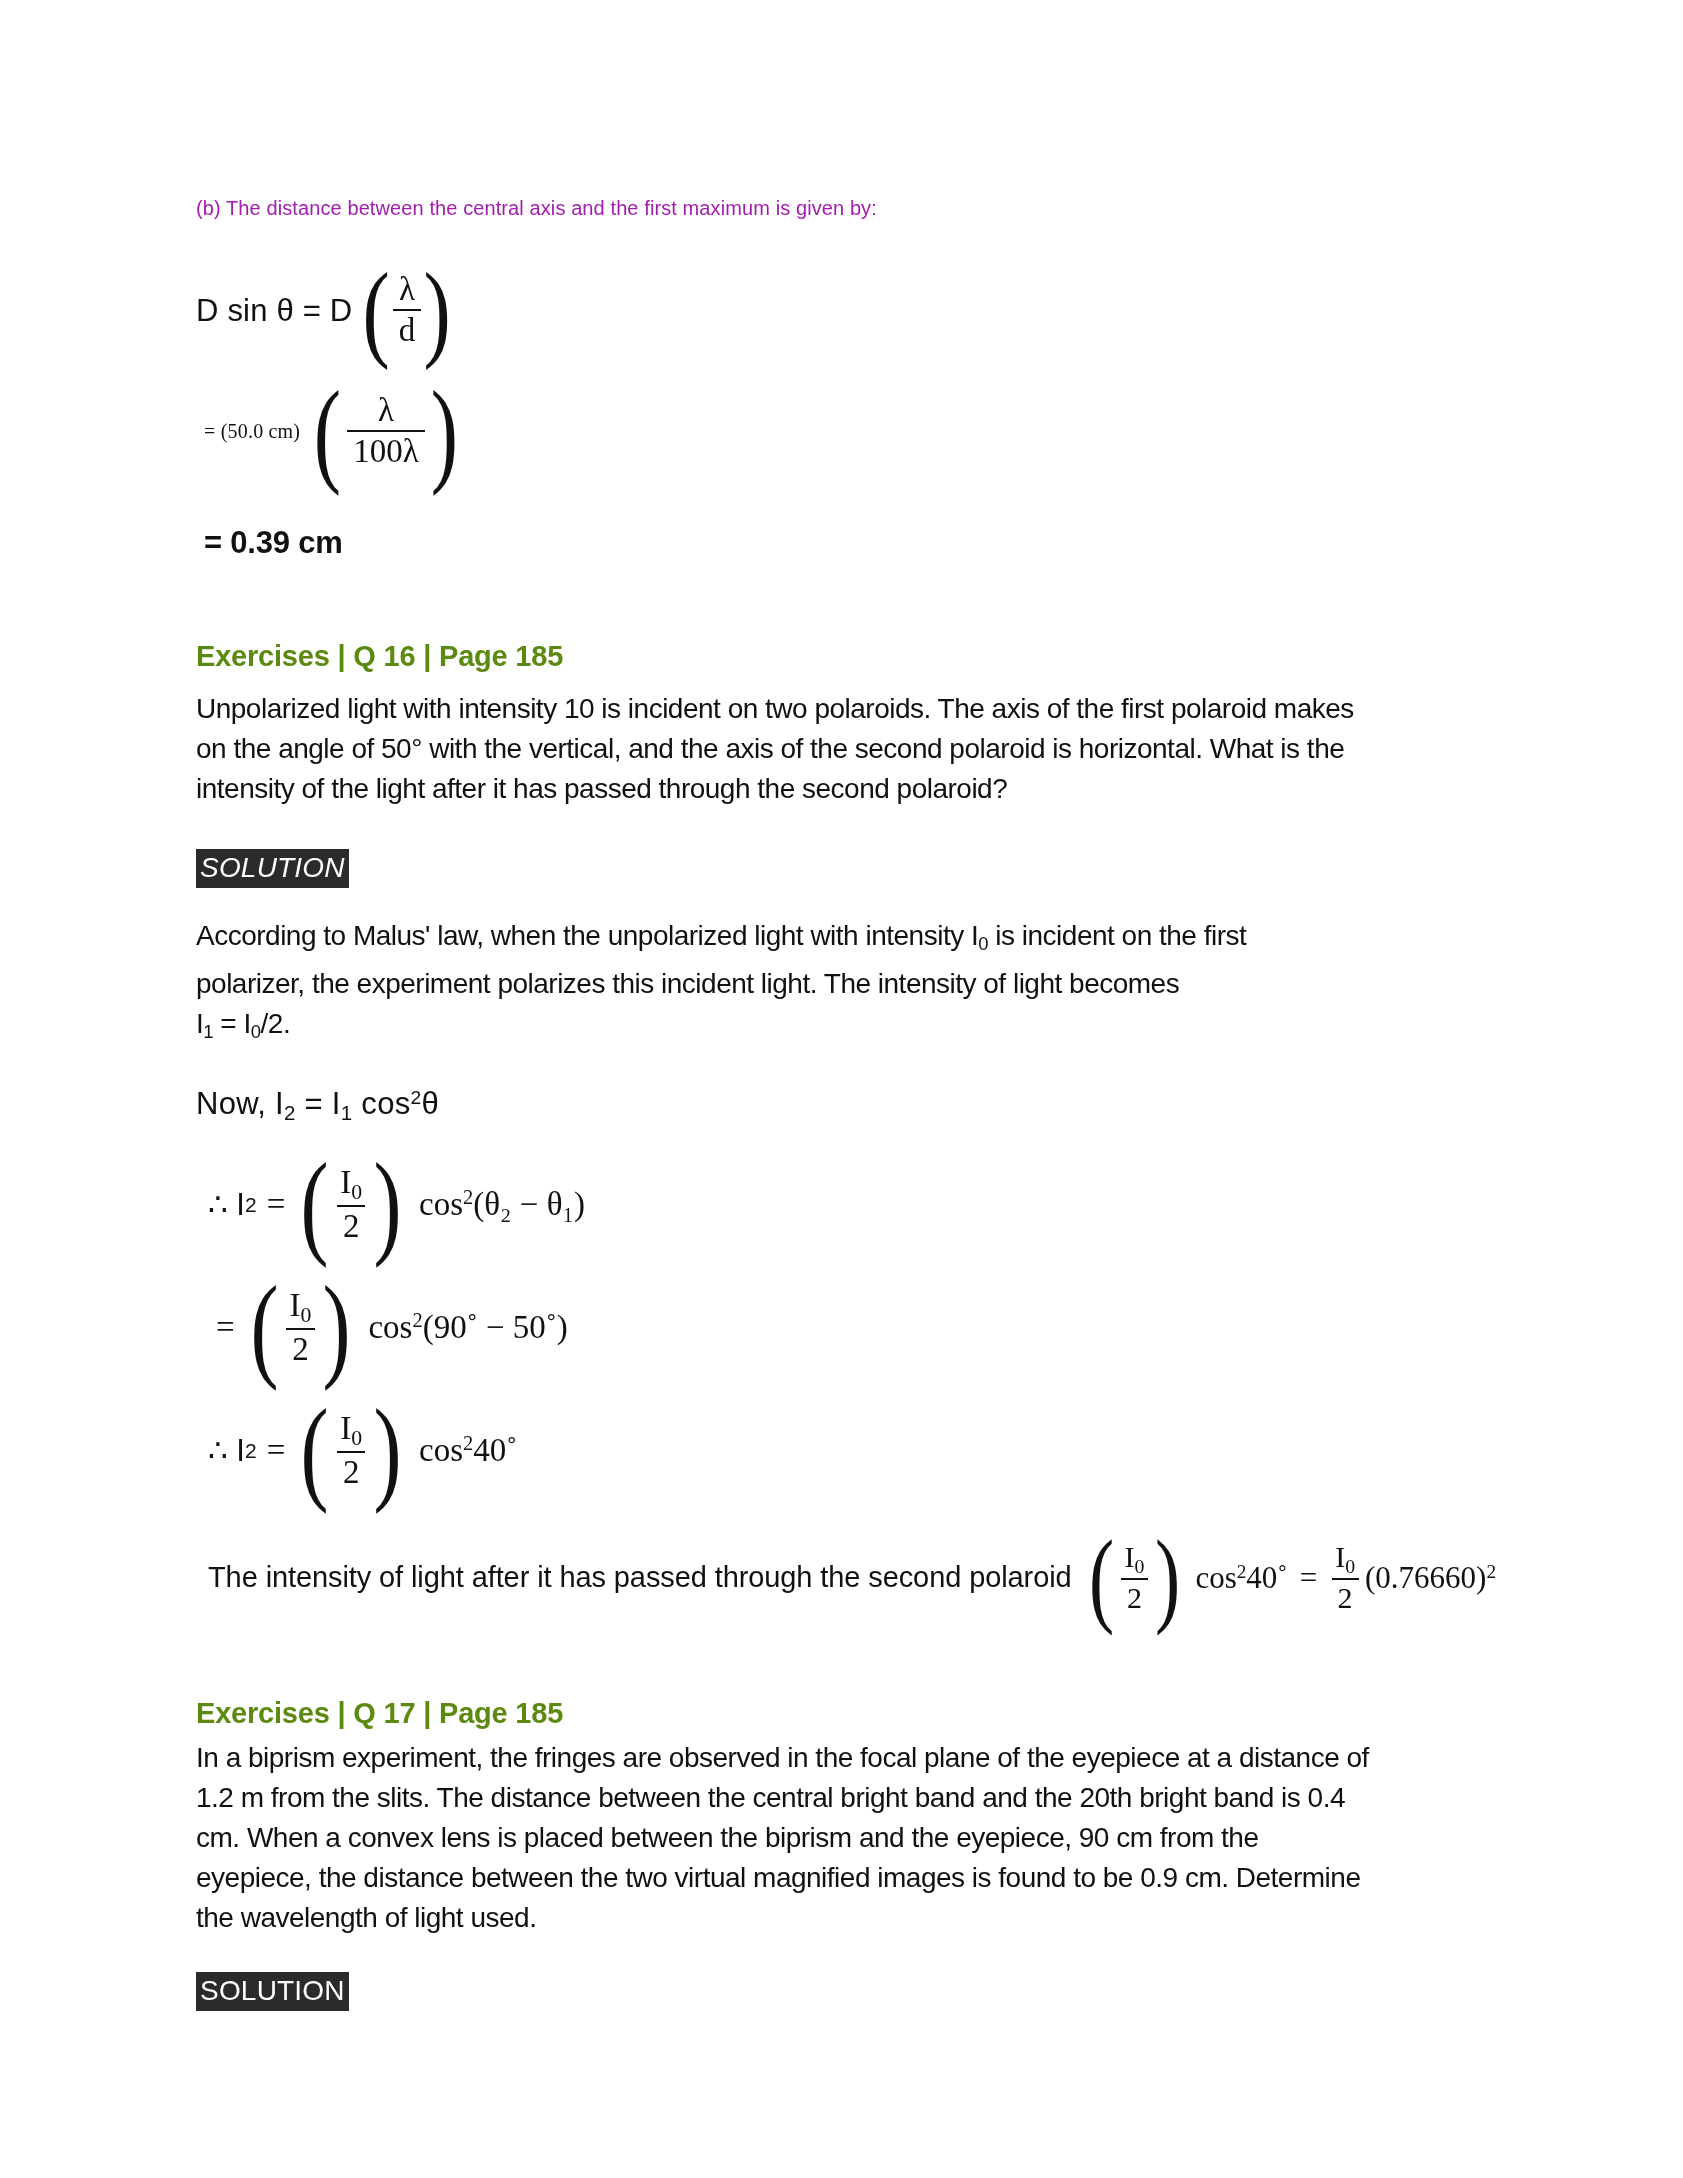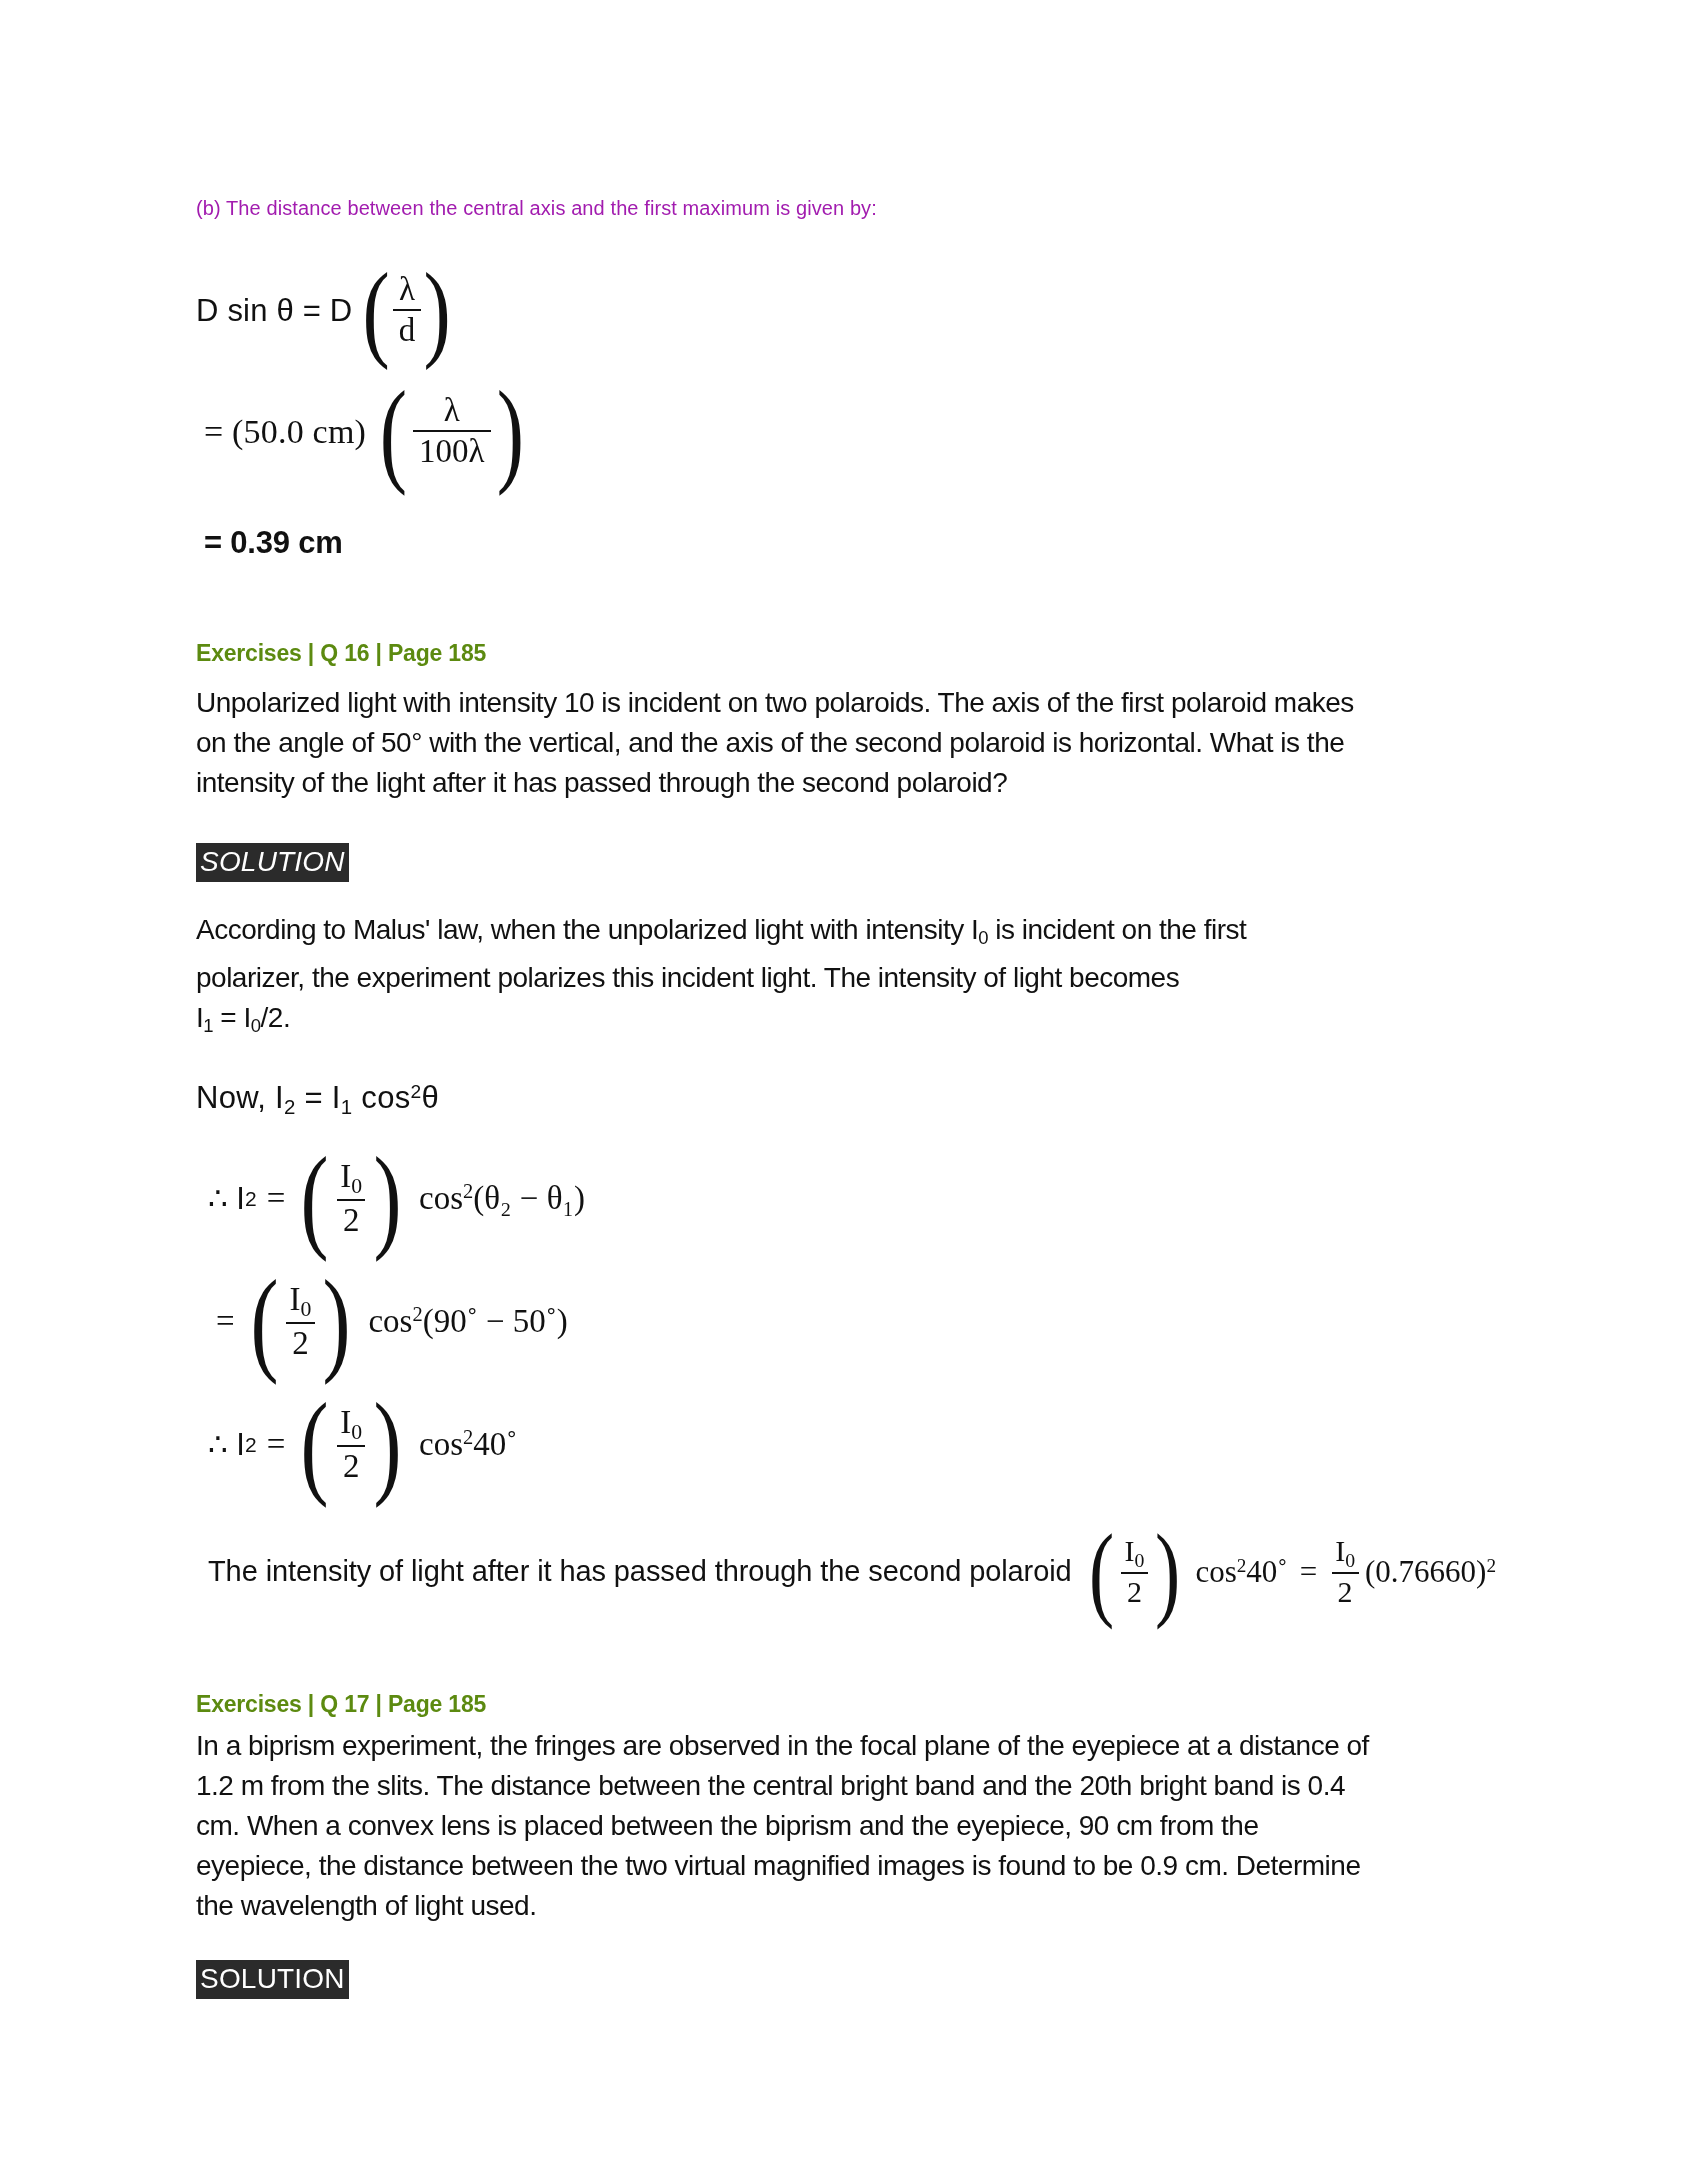--- a/index.html
+++ b/index.html
@@ -32,21 +32,21 @@
   .intro {
     font-size: 20px;
     line-height: 40px;
     color: #a21caf;
     letter-spacing: 0.1px;
     margin: 0;
   }
 
   
   .ex-heading {
-    font-size: 23px;
+    font-size: 29px;
     font-weight: bold;
     color: #5c8a10;
     letter-spacing: -0.2px;
     margin: 0;
   }
 
   
   .solution-tag {
     display: inline-block;
     background: #2b2b2b;
@@ -149,21 +149,21 @@
       <span class="frac" style="font-size:33px; margin:0 -2px;">
         <span class="num">λ</span>
         <span class="den">d</span>
       </span>
       <span class="paren" style="font-size:109px; line-height:0.75; transform:scaleX(0.75);">)</span>
     </div>
 
     <div class="spacer-12"></div>
 
     <div class="math mrow" style="height:109px; margin-left:8px;">
-      <span class="lead serif" style="font-size:34px;">= (50.0 cm)</span>
+      <span class="lead serif" style="font-size:20px;">= (50.0 cm)</span>
       <span class="paren" style="font-size:117px; line-height:0.75; margin-left:8px; transform:scaleX(0.7);">(</span>
       <span class="frac" style="font-size:33px; margin:0 0px;">
         <span class="num">λ</span>
         <span class="den">100λ</span>
       </span>
       <span class="paren" style="font-size:117px; line-height:0.75; transform:scaleX(0.7);">)</span>
     </div>
 
     <div class="spacer-8"></div>
 

